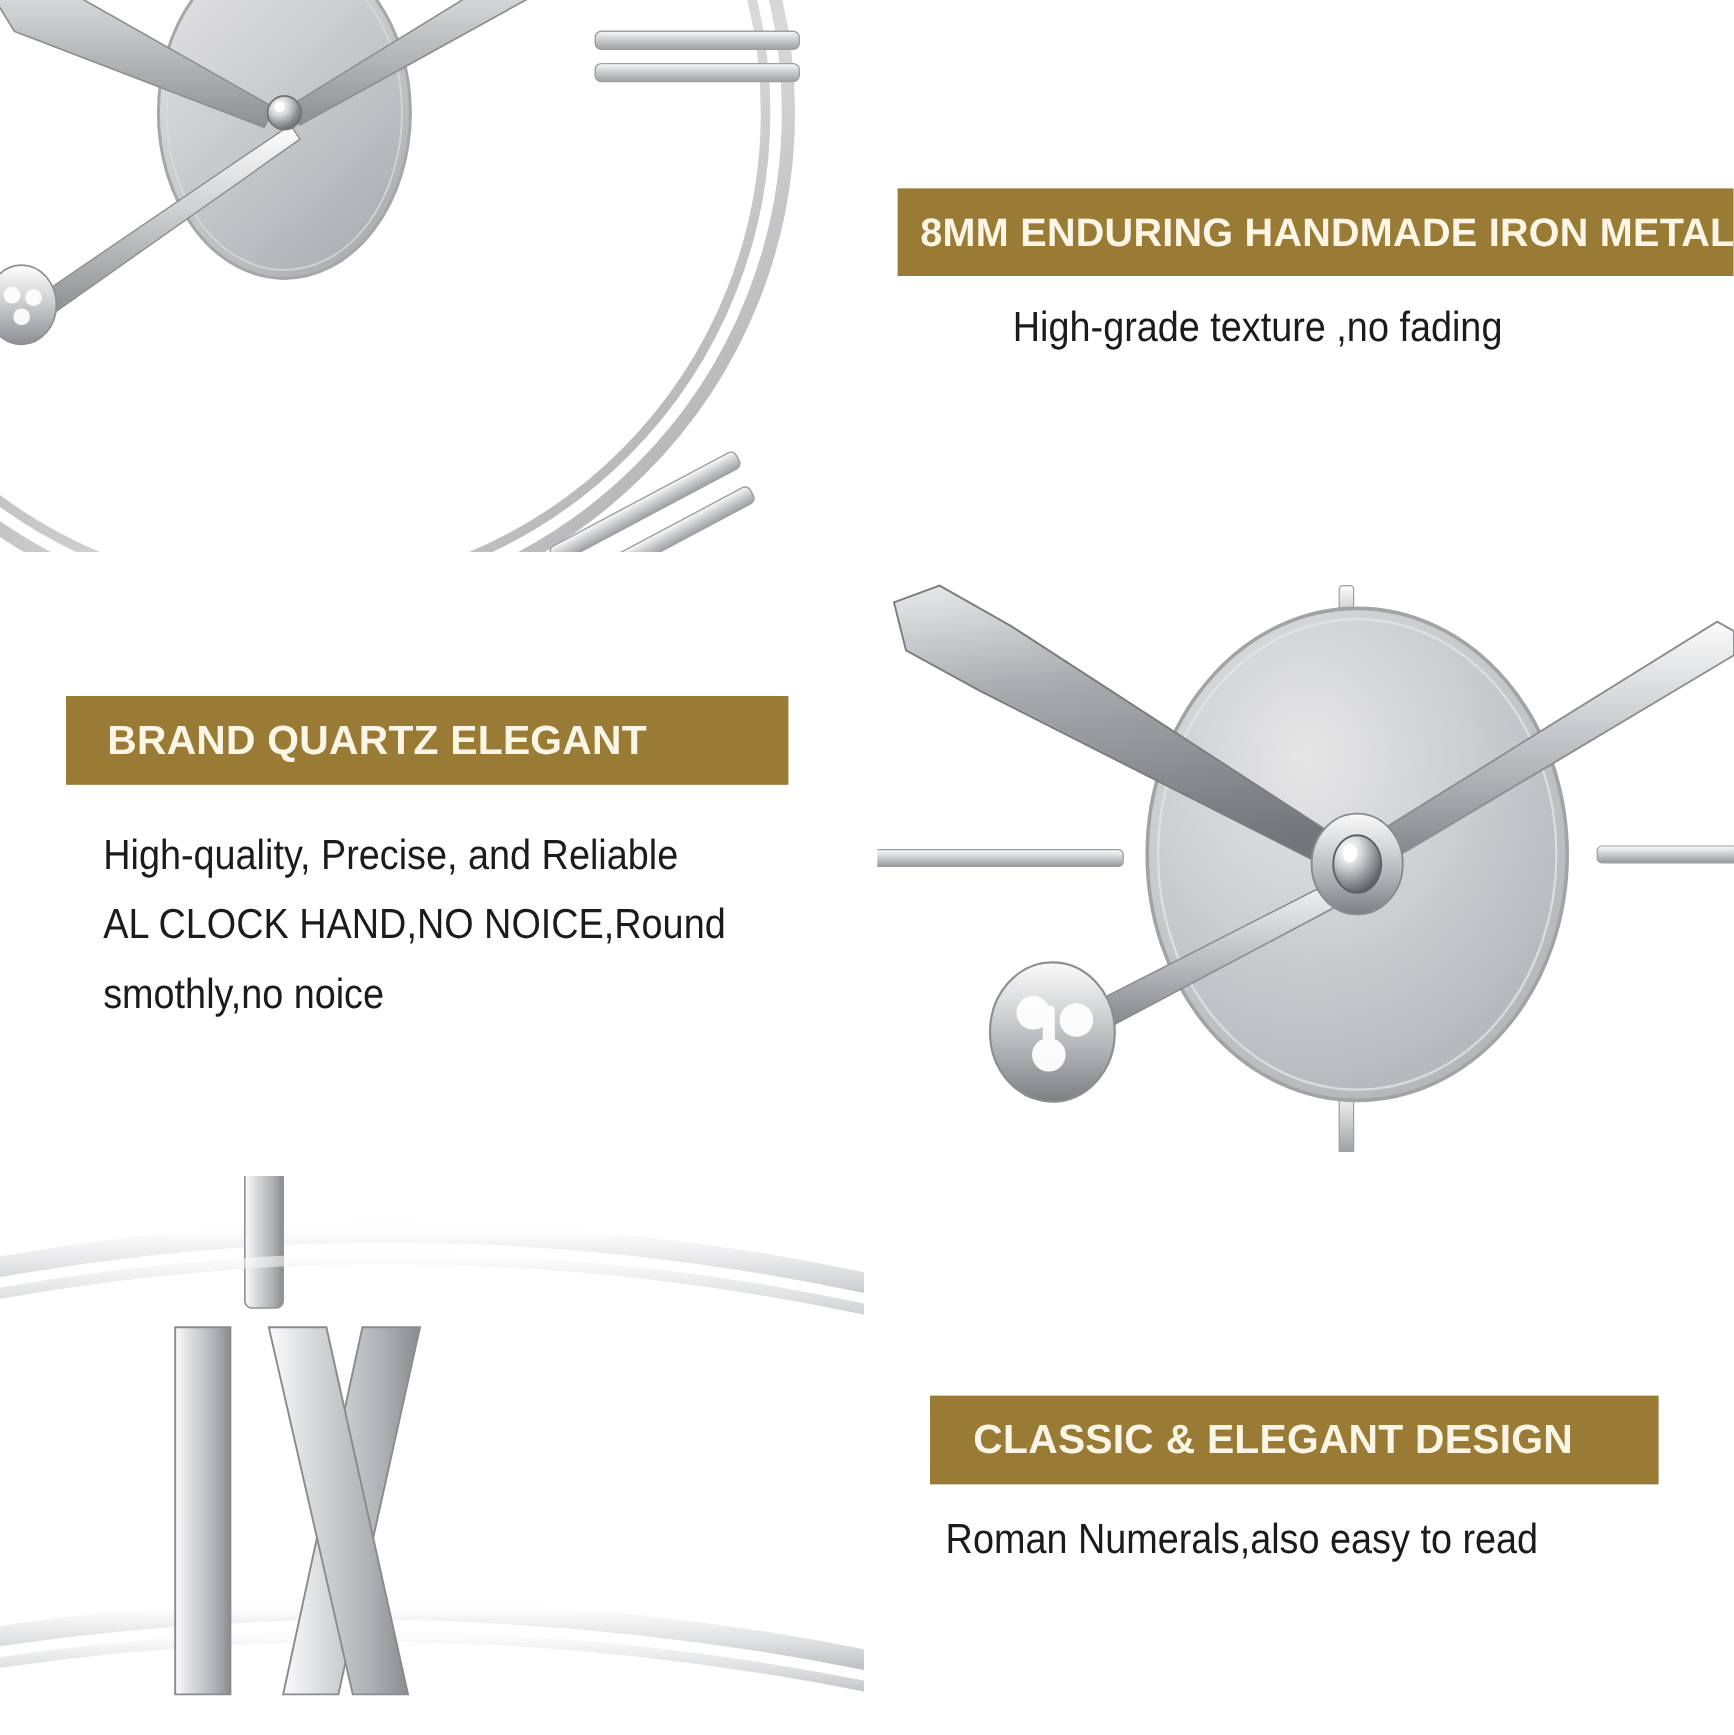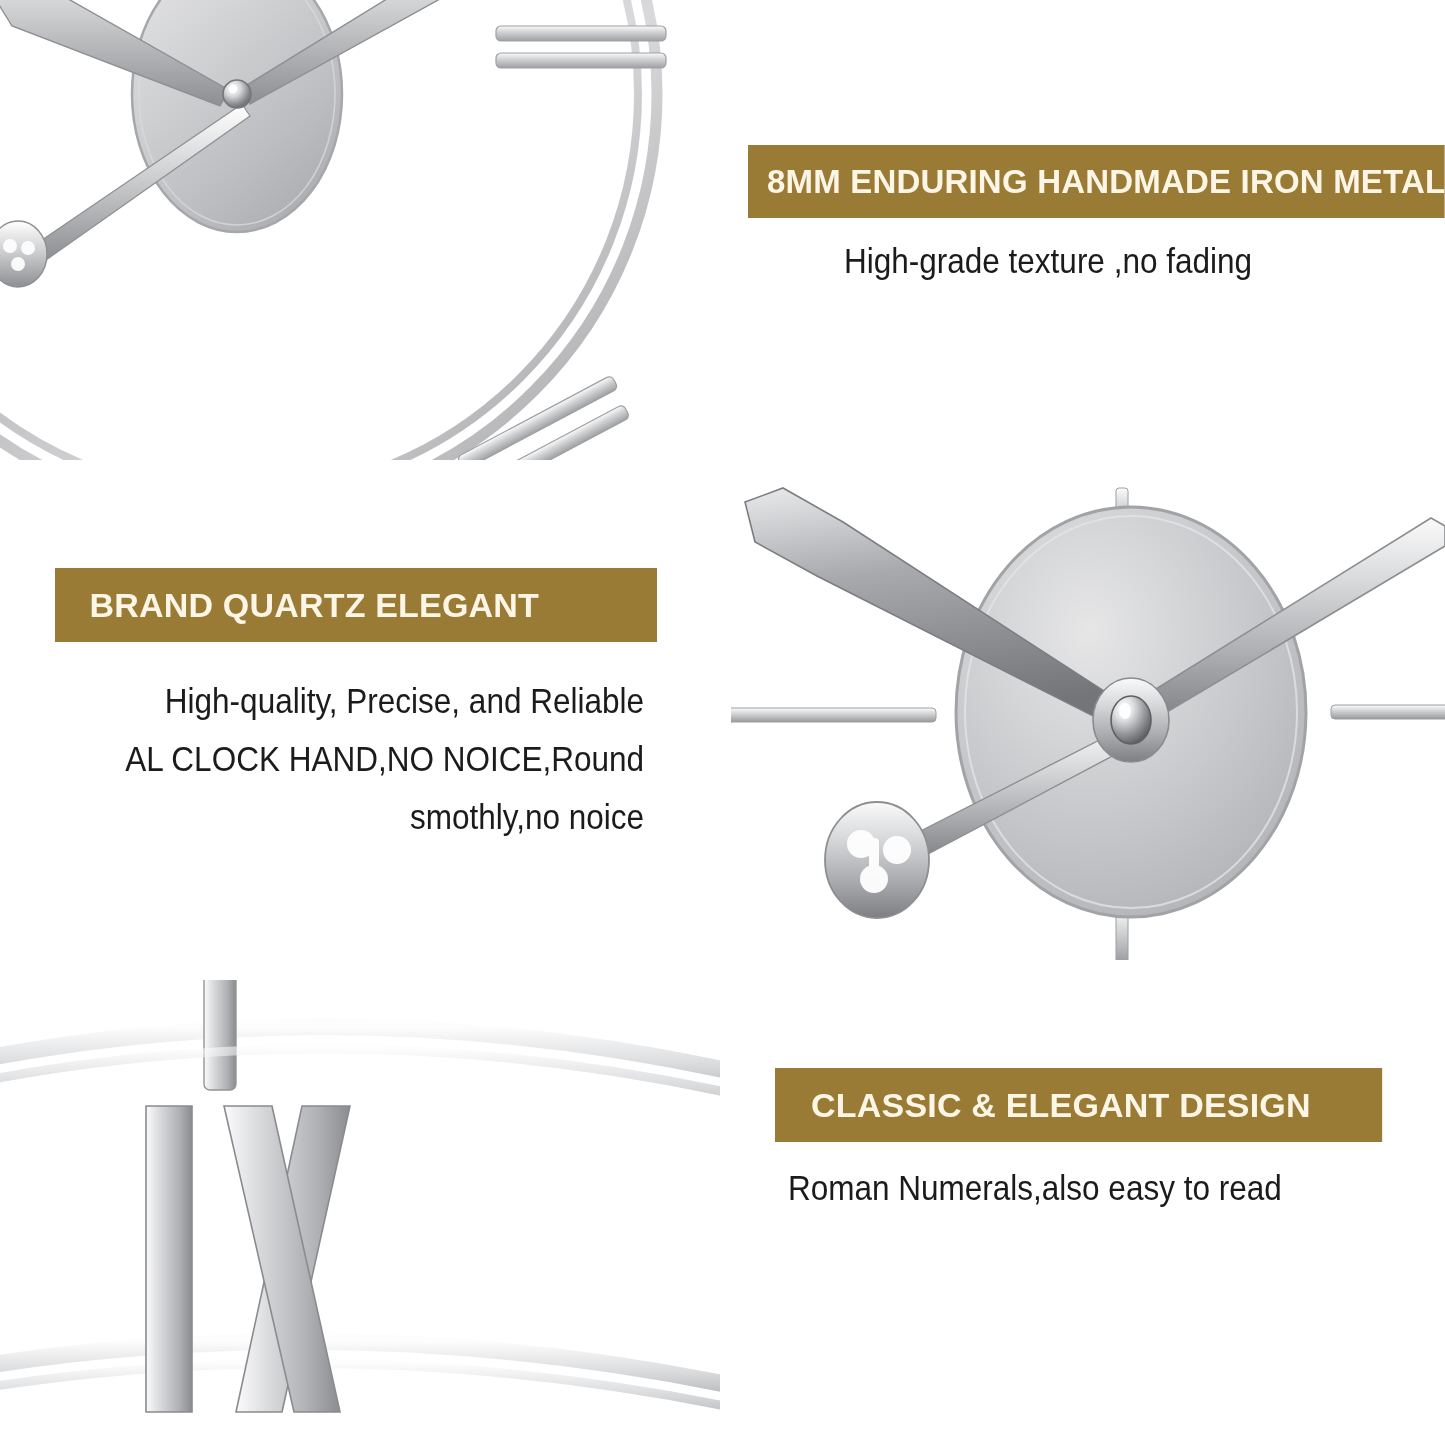--- a/index.html
+++ b/index.html
@@ -24,20 +24,21 @@
   
   .panel {
     position: absolute;
     overflow: hidden;
   }
 
   
   .feature-block {
     position: absolute;
     box-sizing: border-box;
+    margin-top: 12px;
   }
   .banner {
     display: block;
     background: #9a7b35;
     color: #fdf6e6;
     font-family: "Liberation Sans", sans-serif;
     font-weight: bold;
     letter-spacing: 0.2px;
     white-space: nowrap;
     box-sizing: border-box;
@@ -89,33 +90,33 @@
   }
   #block-quartz .banner {
     width: 700px;
     height: 74px;
     line-height: 74px;
     padding-left: 40px;
     font-size: 34px;
   }
   #block-quartz .caption-stack {
     margin-top: 30px;
-    text-align: right;
+    text-align: left;
     width: 620px;
   }
   #block-quartz .caption {
     font-size: 35px;
     line-height: 58px;
     transform: scaleX(0.9);
   }
 
   
   #block-design {
     left: 775px;
-    top: 1068px;
+    top: 1151px;
     width: 610px;
   }
   #block-design .banner {
     width: 706px;
     height: 74px;
     line-height: 74px;
     padding-left: 42px;
     font-size: 34px;
   }
   #block-design .caption {

